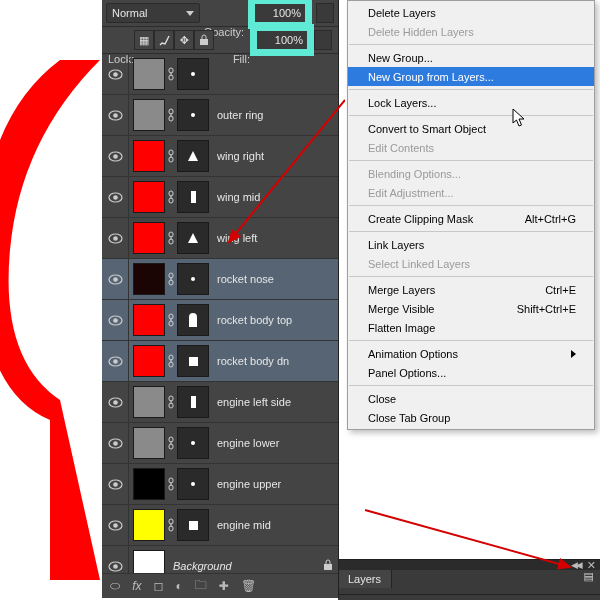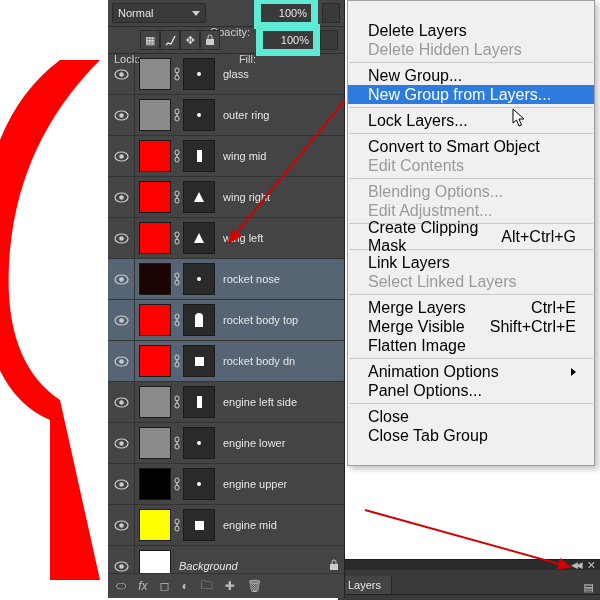--- a/index.html
+++ b/index.html
@@ -19,21 +19,21 @@
     left: -60px;
     top: 60px;
     width: 200px;
     height: 520px;
     z-index: 0;
   }
   .artwork svg { width: 100%; height: 100%; }
 
   .panel {
     position: absolute;
-    left: 108px;
+    left: 102px;
     top: 0;
     width: 236px;
     height: 598px;
     background: #444444;
     border-right: 1px solid #212121;
     z-index: 5;
     color: #e6e6e6;
   }
   
   .toprow {
@@ -166,23 +166,23 @@
   
   .menu {
     position:absolute;
     left:347px;
     top:0;
     width:246px;
     background:#f0f0f0;
     border:1px solid #9e9e9e;
     box-shadow: 3px 3px 6px rgba(0,0,0,0.25);
     z-index:10;
-    font-size:16px;
+    font-size:11px;
     color:#000;
-    padding:20px 0;
+    padding:2px 0;
   }
   .mi {
     height:19px;
     display:flex;
     align-items:center;
     padding:0 18px 0 20px;
   }
   .mi.disabled { color:#9a9a9a; }
   .mi.highlight {
     background:#2d7bdf;
@@ -218,21 +218,21 @@
     background:#2b2b2b;
     display:flex;
     justify-content:flex-end;
     align-items:center;
     padding:0 4px;
     gap:6px;
     color:#bbb;
   }
   .layers-tab .tabrow {
     display:flex;
-    align-items:flex-end;
+    align-items:flex-start;
     height:24px;
     border-bottom:1px solid #222;
   }
   .layers-tab .tab {
     background:#444;
     color:#e6e6e6;
     padding:3px 10px;
     font-size:11px;
     border-right:1px solid #222;
   }
@@ -316,21 +316,20 @@
         <div class="linkcol">
           <svg width="8" height="14" viewBox="0 0 8 14">
             <rect x="2" y="1" width="4" height="5" rx="2" fill="none" stroke="#ccc"></rect>
             <rect x="2" y="8" width="4" height="5" rx="2" fill="none" stroke="#ccc"></rect>
             <line x1="4" y1="5" x2="4" y2="9" stroke="#ccc"></line>
           </svg>
         </div>
         <div class="maskthumb">
           <div class="shape" style="width:4px;height:4px;border-radius:50%"></div>
         </div>
-        <div class="name">glass</div>
       </div>
       <div class="layer">
         <div class="eye">
           <svg viewBox="0 0 15 11">
             <ellipse cx="7.5" cy="5.5" rx="6.5" ry="4.5" fill="none" stroke="#ccc" stroke-width="1.2"></ellipse>
             <circle cx="7.5" cy="5.5" r="2.3" fill="#ccc"></circle>
           </svg>
         </div>
         <div class="thumb" style="background:#8a8a8a"></div>
         <div class="linkcol">
@@ -354,43 +353,43 @@
         </div>
         <div class="thumb" style="background:#ff0000"></div>
         <div class="linkcol">
           <svg width="8" height="14" viewBox="0 0 8 14">
             <rect x="2" y="1" width="4" height="5" rx="2" fill="none" stroke="#ccc"></rect>
             <rect x="2" y="8" width="4" height="5" rx="2" fill="none" stroke="#ccc"></rect>
             <line x1="4" y1="5" x2="4" y2="9" stroke="#ccc"></line>
           </svg>
         </div>
         <div class="maskthumb">
+          <div class="shape" style="width:0;height:0;border-left:5px solid transparent;border-right:5px solid transparent;border-bottom:10px solid #fff;background:none"></div>
+        </div>
+        <div class="name">wing right</div>
+      </div>
+      <div class="layer">
+        <div class="eye">
+          <svg viewBox="0 0 15 11">
+            <ellipse cx="7.5" cy="5.5" rx="6.5" ry="4.5" fill="none" stroke="#ccc" stroke-width="1.2"></ellipse>
+            <circle cx="7.5" cy="5.5" r="2.3" fill="#ccc"></circle>
+          </svg>
+        </div>
+        <div class="thumb" style="background:#ff0000"></div>
+        <div class="linkcol">
+          <svg width="8" height="14" viewBox="0 0 8 14">
+            <rect x="2" y="1" width="4" height="5" rx="2" fill="none" stroke="#ccc"></rect>
+            <rect x="2" y="8" width="4" height="5" rx="2" fill="none" stroke="#ccc"></rect>
+            <line x1="4" y1="5" x2="4" y2="9" stroke="#ccc"></line>
+          </svg>
+        </div>
+        <div class="maskthumb">
           <div class="shape" style="width:5px;height:12px"></div>
         </div>
         <div class="name">wing mid</div>
-      </div>
-      <div class="layer">
-        <div class="eye">
-          <svg viewBox="0 0 15 11">
-            <ellipse cx="7.5" cy="5.5" rx="6.5" ry="4.5" fill="none" stroke="#ccc" stroke-width="1.2"></ellipse>
-            <circle cx="7.5" cy="5.5" r="2.3" fill="#ccc"></circle>
-          </svg>
-        </div>
-        <div class="thumb" style="background:#ff0000"></div>
-        <div class="linkcol">
-          <svg width="8" height="14" viewBox="0 0 8 14">
-            <rect x="2" y="1" width="4" height="5" rx="2" fill="none" stroke="#ccc"></rect>
-            <rect x="2" y="8" width="4" height="5" rx="2" fill="none" stroke="#ccc"></rect>
-            <line x1="4" y1="5" x2="4" y2="9" stroke="#ccc"></line>
-          </svg>
-        </div>
-        <div class="maskthumb">
-          <div class="shape" style="width:0;height:0;border-left:5px solid transparent;border-right:5px solid transparent;border-bottom:10px solid #fff;background:none"></div>
-        </div>
-        <div class="name">wing right</div>
       </div>
       <div class="layer">
         <div class="eye">
           <svg viewBox="0 0 15 11">
             <ellipse cx="7.5" cy="5.5" rx="6.5" ry="4.5" fill="none" stroke="#ccc" stroke-width="1.2"></ellipse>
             <circle cx="7.5" cy="5.5" r="2.3" fill="#ccc"></circle>
           </svg>
         </div>
         <div class="thumb" style="background:#ff0000"></div>
         <div class="linkcol">

